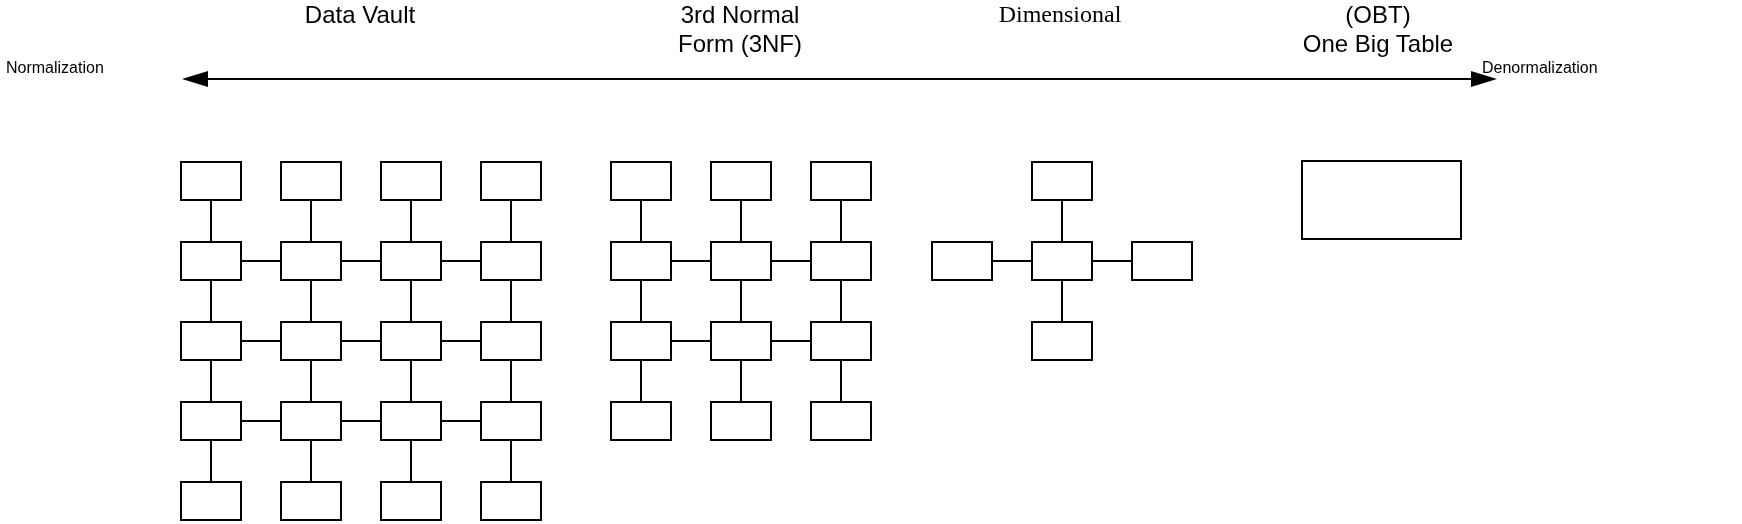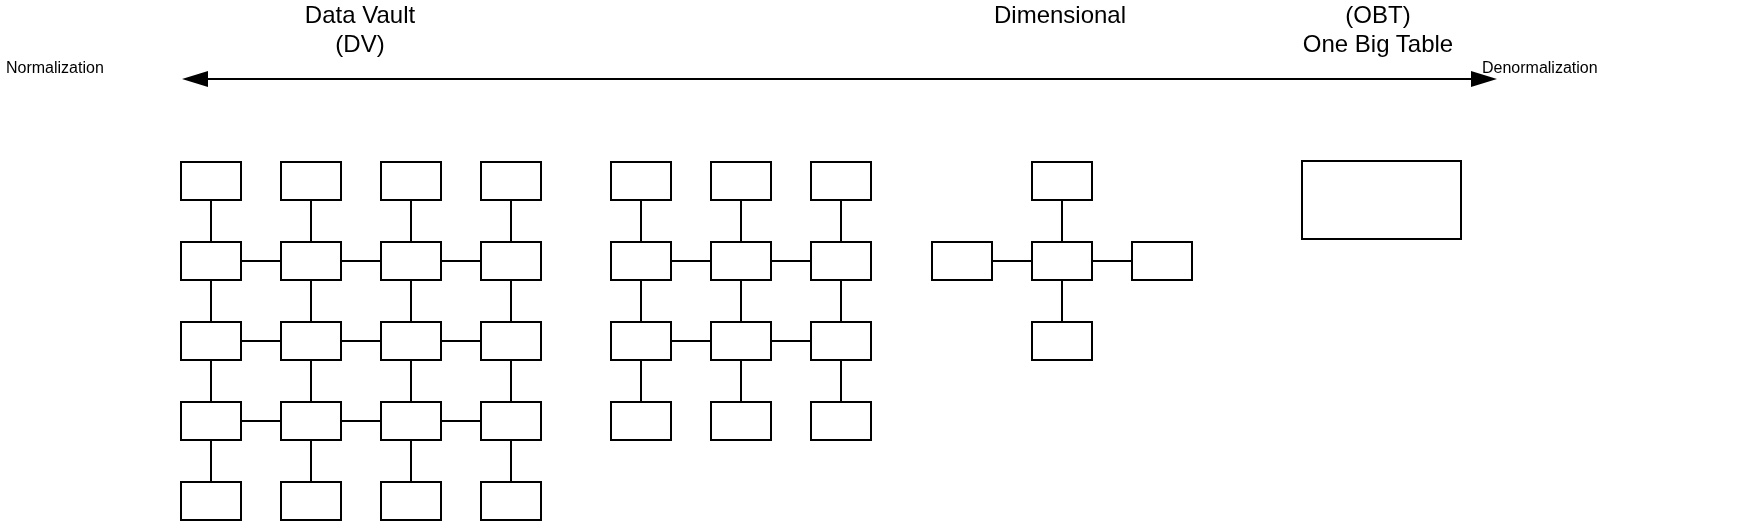--- a/index.html
+++ b/index.html
@@ -63,23 +63,26 @@
     background: #000000;
   }
 </style>
 </head>
 <body style="background: rgb(255, 255, 255); color: rgb(0, 0, 0);">
 
 <div class="canvas">
 
   <div class="spectrum-label" style="left: 230px;">
     <div>Data Vault</div>
-    <div>(DV)</div>
   </div>
-  <div class="spectrum-label" style="left: 930px;">
+  <div class="spectrum-label" style="left: 610px;">
+    <div>3rd Normal</div>
+    <div>Form (3NF)</div>
+  </div>
+  <div class="spectrum-label" style="left: 930px; font-family: Liberation Serif, serif;">
     <div>Dimensional</div>
   </div>
   <div class="spectrum-label" style="left: 1248px;">
     <div>(OBT)</div>
     <div>One Big Table</div>
   </div>
 
   <div>
     <span class="axis-label" id="axis-left-label" style="left: 6px;">Normalization</span>
     <div class="arrow-line" id="arrow-line" style="left: 200px; width: 1279px; top: 78px; background: rgb(0, 0, 0);"></div>

